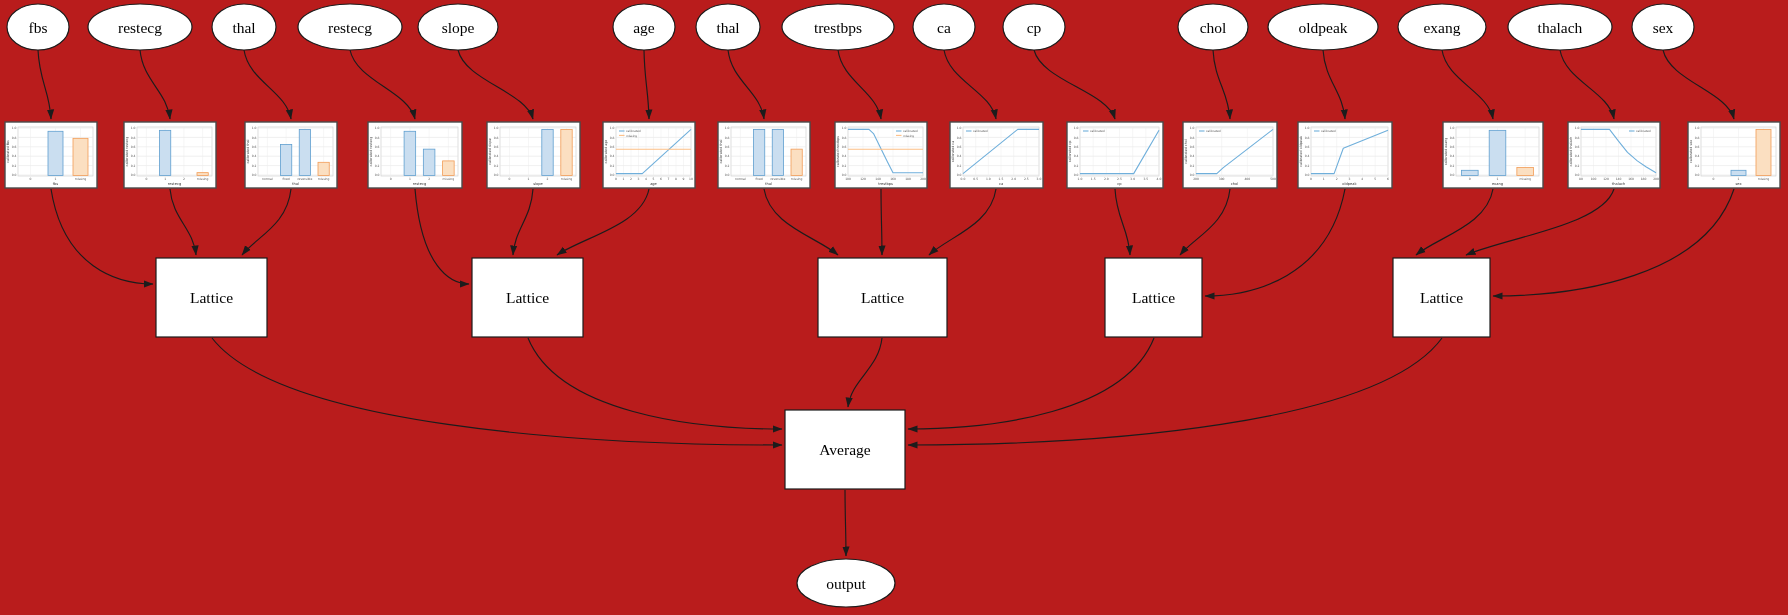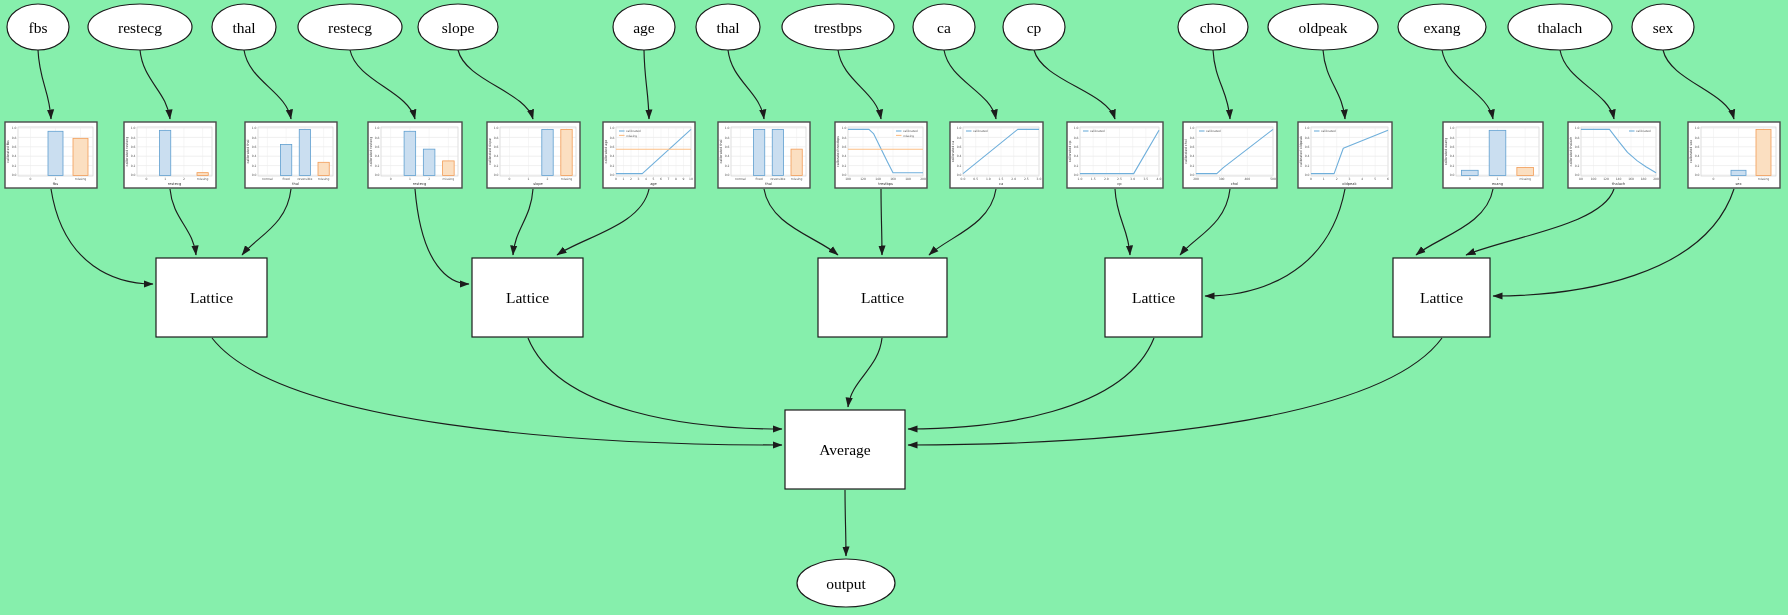--- a/index.html
+++ b/index.html
@@ -1,16 +1,16 @@
 <!DOCTYPE html>
 <html><head>
 <meta charset="utf-8">
 <style>
   html,body{margin:0;padding:0;background:#ffffff;}
-  #stage{position:relative;width:1788px;height:615px;background:#86efac;overflow:hidden;
+  #stage{position:relative;width:1788px;height:615px;background:#b91c1c;overflow:hidden;
          font-family:"Liberation Serif", serif;}
   svg text{user-select:none;}
 </style>
 </head>
 <body>
 
 <div id="stage"><svg width="1788" height="615" viewBox="0 0 1788 615">
       <defs>
         <marker id="arrow" markerWidth="11" markerHeight="9" refX="9.5" refY="4" orient="auto" markerUnits="userSpaceOnUse">
           <path d="M0,0.4 L10,4 L0,7.6 Z" fill="#1c1c1c"></path>

